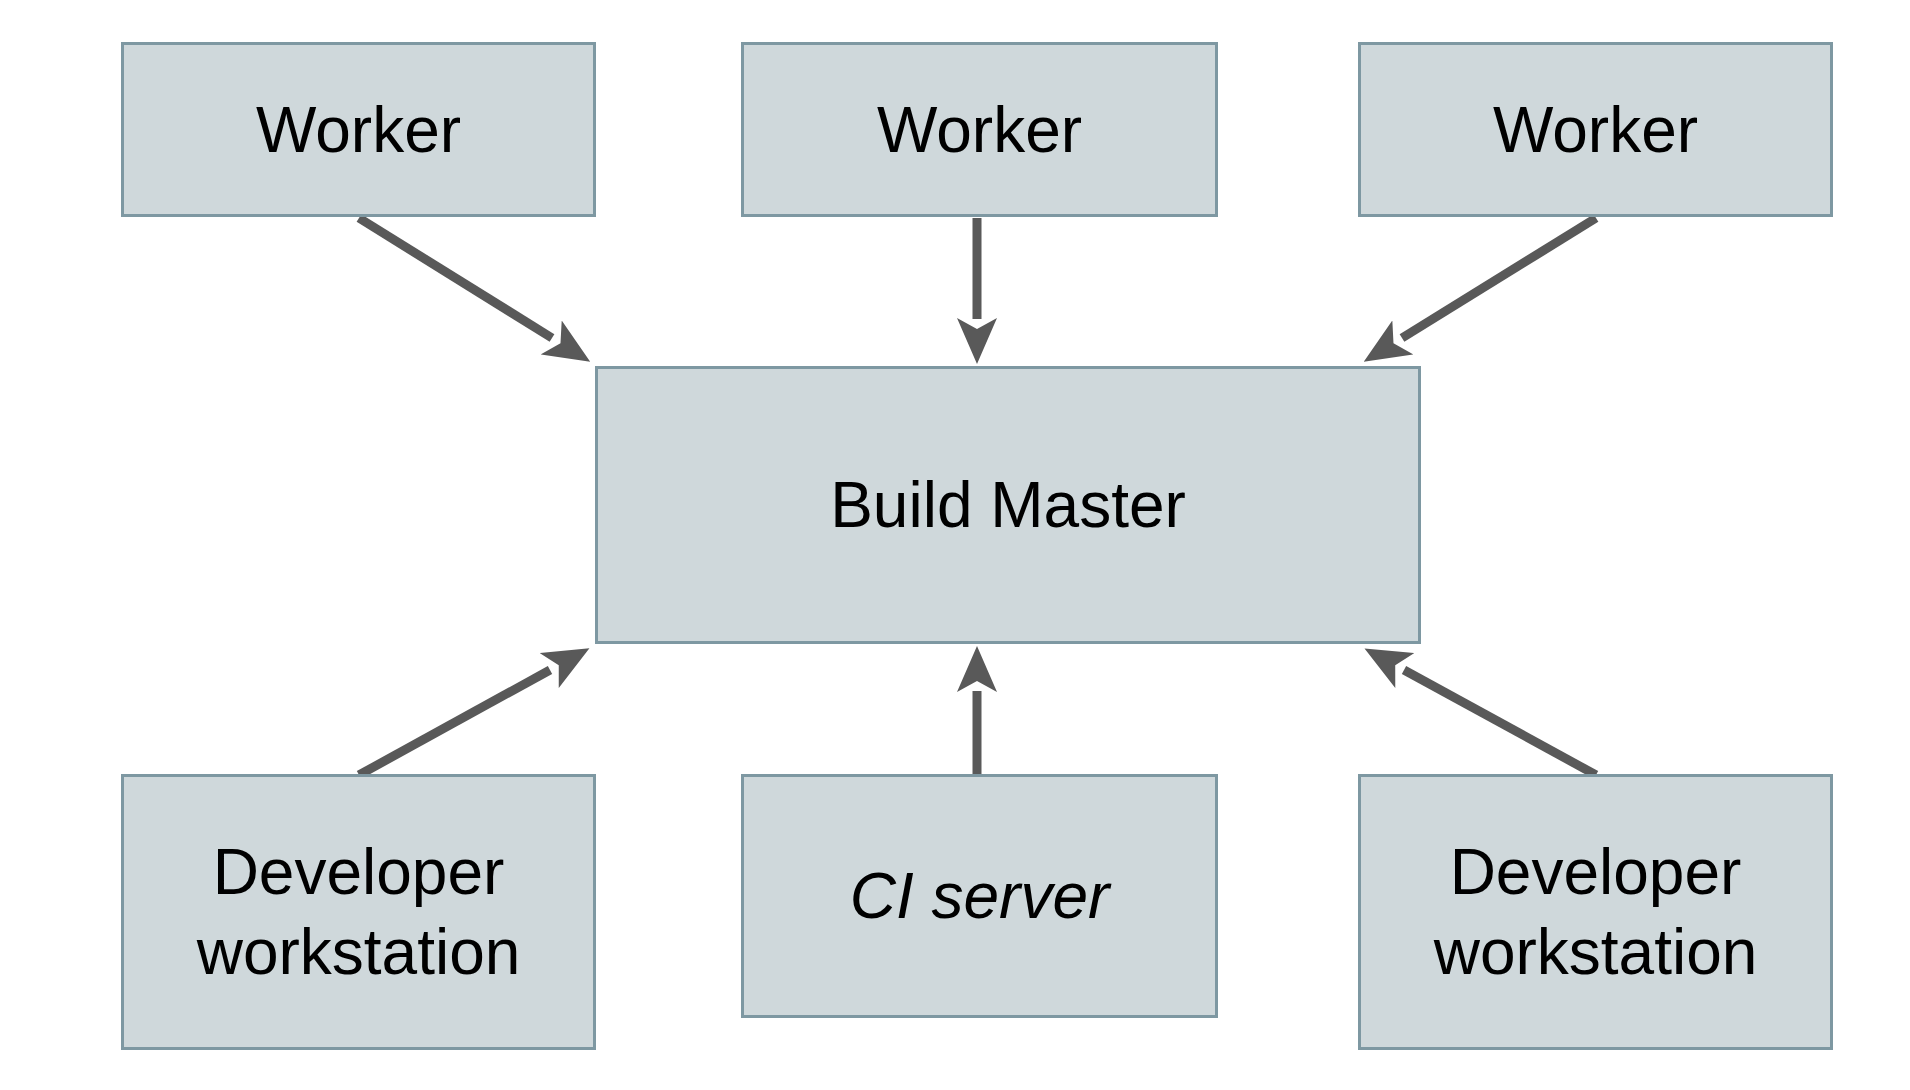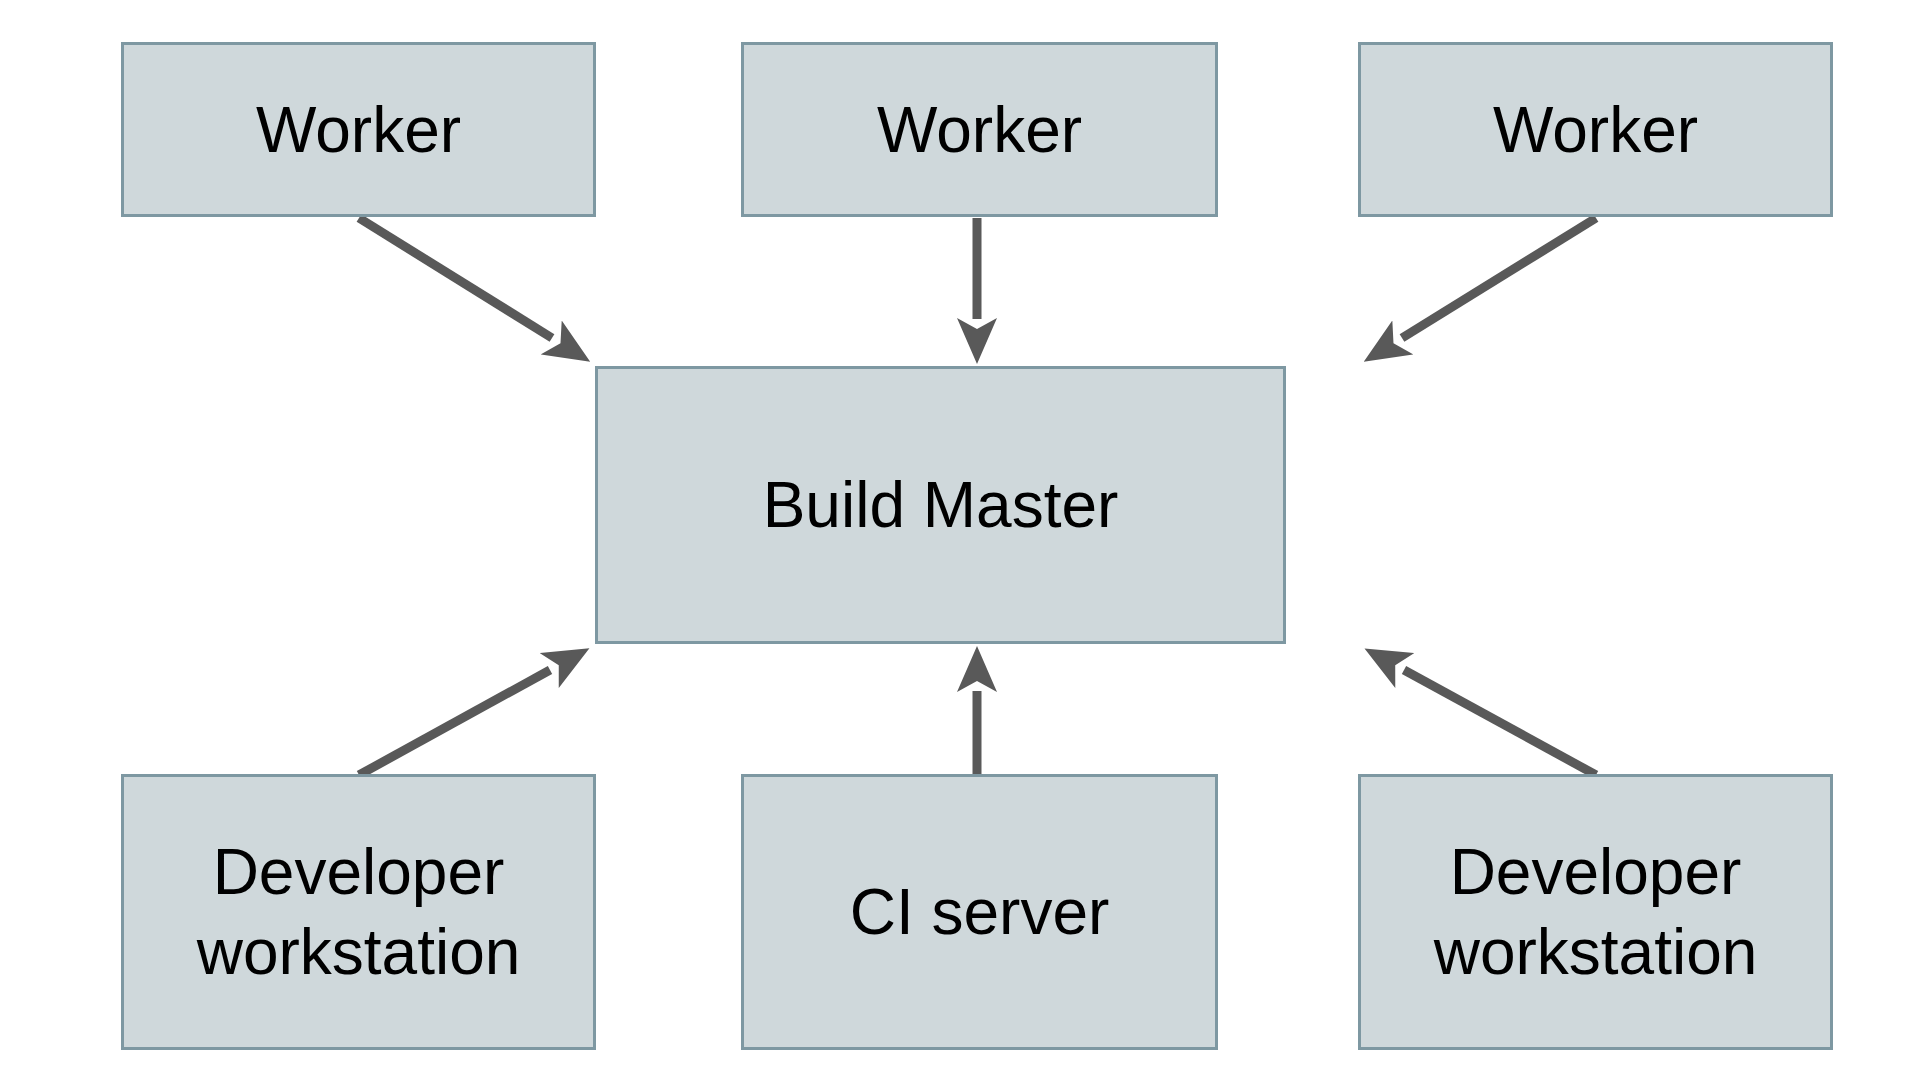--- a/index.html
+++ b/index.html
@@ -28,23 +28,23 @@
     font-size: 64px;
     line-height: 1.25;
   }
   .node .label {
     padding: 0 14px;
   }
   
   .pos-worker-1      { left: 121px;  top: 42px;  width: 475px; height: 175px; }
   .pos-worker-2      { left: 741px;  top: 42px;  width: 477px; height: 175px; }
   .pos-worker-3      { left: 1358px; top: 42px;  width: 475px; height: 175px; }
-  .pos-build-master  { left: 595px;  top: 366px; width: 691px; height: 278px; }
+  .pos-build-master  { left: 595px;  top: 366px; width: 826px; height: 278px; }
   .pos-dev-ws-1      { left: 121px;  top: 774px; width: 475px; height: 276px; }
-  .pos-ci-server     { left: 741px;  top: 774px; width: 477px; height: 276px; }
+  .pos-ci-server     { left: 741px;  top: 774px; width: 477px; height: 244px; font-style: italic; }
   .pos-dev-ws-2      { left: 1358px; top: 774px; width: 475px; height: 276px; }
 
   #edges-layer {
     position: absolute;
     left: 0;
     top: 0;
     pointer-events: none;
   }
   .edge {
     stroke: var(--arrow-color, #595959);

